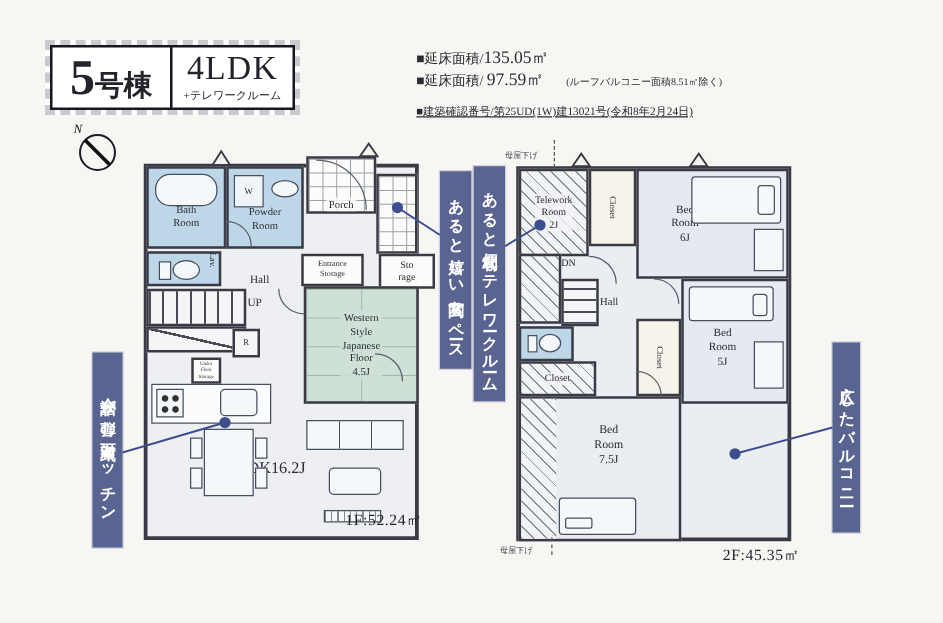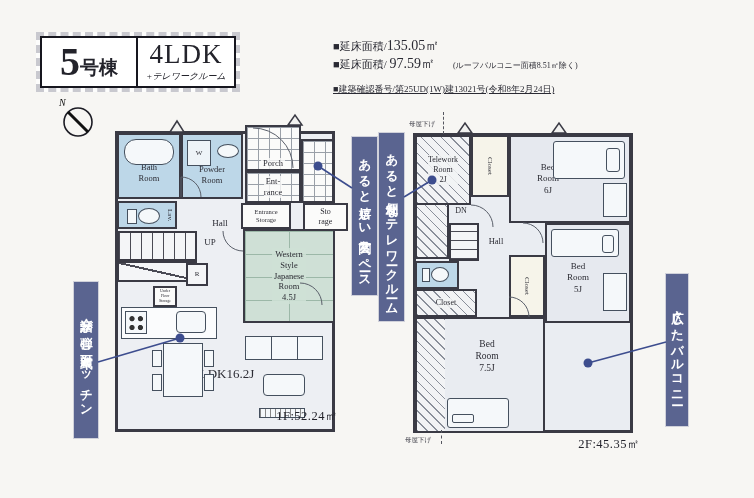--- a/index.html
+++ b/index.html
@@ -6,35 +6,35 @@
   body{background:#e8e8e6;font-family:"Liberation Serif","DejaVu Serif",serif;}
   .canvas{position:relative;width:754px;height:498px;background:#f7f6f3;overflow:hidden;
           font-family:"Liberation Serif","DejaVu Serif",serif;color:#23232b;}
   .abs{position:absolute;}
   
   .titlebox{position:absolute;left:36px;top:32px;display:flex;border:4px dashed #c9c9cf;background:#fdfdfc;}
   .cell{border:2.5px solid #17171f;background:#fff;display:flex;align-items:center;justify-content:center;}
   .cell+.cell{border-left-width:2px;margin-left:-2px;}
   .cell-unit{width:94px;height:48px;}
   .cell-unit .big{font-size:40px;font-weight:bold;line-height:1;}
-  .cell-unit .suf{font-size:19px;font-weight:bold;margin-top:12px;}
+  .cell-unit .suf{font-size:23px;font-weight:bold;margin-top:12px;}
   .cell-type{width:96px;height:48px;flex-direction:column;}
   .cell-type .t1{font-size:27px;line-height:1;letter-spacing:1px;}
-  .cell-type .t2{font-size:9px;margin-top:2px;font-style:italic;}
+  .cell-type .t2{font-size:9px;margin-top:2px;}
   .specs{position:absolute;left:333px;top:37px;width:410px;color:#2a2a33;}
   .specs .l1{font-size:11px;}
   .specs .val{font-size:14px;}
   .specs .note{font-size:8px;padding-left:18px;}
   .specs .l3{font-size:9px;margin-top:10px;text-decoration:underline;}
   
   .room{position:absolute;border:2px solid #3a3a44;box-sizing:border-box;display:flex;
         align-items:center;justify-content:center;text-align:center;white-space:pre-line;
         font-size:8.5px;line-height:1.25;color:#2c2c34;}
   .outer{position:absolute;border:3px solid #3a3a44;box-sizing:border-box;}
-  .rlabel{position:absolute;white-space:pre-line;text-align:center;color:#2c2c34;line-height:1.25;}
+  .rlabel{position:absolute;white-space:pre-line;color:#2c2c34;line-height:1.25;}
   .vtext{writing-mode:vertical-rl;text-orientation:mixed;}
   .water{background:#bdd7e8;}
   .tile{background-color:#fbfbfa;background-image:linear-gradient(#9aa0a8 1px,transparent 1px),linear-gradient(90deg,#9aa0a8 1px,transparent 1px);background-size:11px 11px;}
   .tatami{background-color:#cfe0d6;background-image:linear-gradient(#9cb8a8 1px,transparent 1px),linear-gradient(90deg,#9cb8a8 1px,transparent 1px);background-size:44px 23px;}
   .hatch{background-color:#f2f3f5;background-image:repeating-linear-gradient(45deg,#8a8f9a 0 1px,transparent 1px 7px);}
   .stairsV{background-color:#f4f5f7;background-image:repeating-linear-gradient(90deg,#4a4a54 0 1.5px,transparent 1.5px 11px);}
   .stairsH{background-color:#f4f5f7;background-image:repeating-linear-gradient(0deg,#4a4a54 0 1.5px,transparent 1.5px 9px);}
   .diag{background-color:#f4f5f7;background-image:linear-gradient(to top right,transparent calc(50% - 1px),#4a4a54 calc(50% - 1px),#4a4a54 calc(50% + 1px),transparent calc(50% + 1px));}
   .fixture{position:absolute;border:1.4px solid #45505e;box-sizing:border-box;background:#f5f8fa;}
   .xbox{background-image:linear-gradient(to top right,transparent calc(50% - .7px),#45505e calc(50% - .7px),#45505e calc(50% + .7px),transparent calc(50% + .7px)),linear-gradient(to bottom right,transparent calc(50% - .7px),#45505e calc(50% - .7px),#45505e calc(50% + .7px),transparent calc(50% + .7px));}
@@ -93,24 +93,20 @@
     <span style="margin-top:17px;">Powder
 Room</span>
   </div>
 
   <div class="room tile" style="left:245px;top:125px;width:56px;height:46px;align-items:flex-end;">
     <span style="background:rgba(251,251,250,.8);padding:0 2px;">Porch</span>
   </div>
 
   <div class="room tile" style="left:301px;top:139px;width:33px;height:64px;"></div>
 
-  <div class="room tile" style="left:245px;top:171px;width:56px;height:32px;">
-    <span style="background:rgba(251,251,250,.8);">Ent-
-rance</span>
-  </div>
 
   <div class="room" style="left:241px;top:203px;width:50px;height:26px;background:#fbfbfa;font-size:6.5px;">
     <span>Entrance
 Storage</span>
   </div>
 
   <div class="room" style="left:303px;top:203px;width:45px;height:28px;background:#fbfbfa;font-size:8px;">
     <span>Sto
 rage</span>
   </div>
@@ -127,21 +123,21 @@
   <div class="rlabel" style="left:198px;top:237px;width:24px;font-size:9px;">UP</div>
 
   <div class="room xbox" style="left:186px;top:263px;width:22px;height:23px;background:#f4f5f7;font-size:7px;">
     <span style="background:#f4f5f7;">R</span>
   </div>
 
   <div class="room tatami" style="left:243px;top:229px;width:92px;height:94px;">
     <span style="background:rgba(207,224,214,.85);padding:1px 2px;">Western
 Style
 Japanese
-Room
+Floor
 4.5J</span>
   </div>
 
   <div class="rlabel" style="left:190px;top:366px;width:74px;font-size:13px;">LDK16.2J</div>
 
   <div class="fixture" style="left:121px;top:307px;width:96px;height:32px;background:#fbfcfd;">
     <div class="fixture stove" style="left:3px;top:3px;width:22px;height:23px;"></div>
     <div class="fixture" style="left:54px;top:3px;width:30px;height:22px;border-radius:4px;"></div>
   </div>
   <div class="room" style="left:153px;top:286px;width:24px;height:21px;background:#fbfbfa;font-size:4px;line-height:1.2;">

